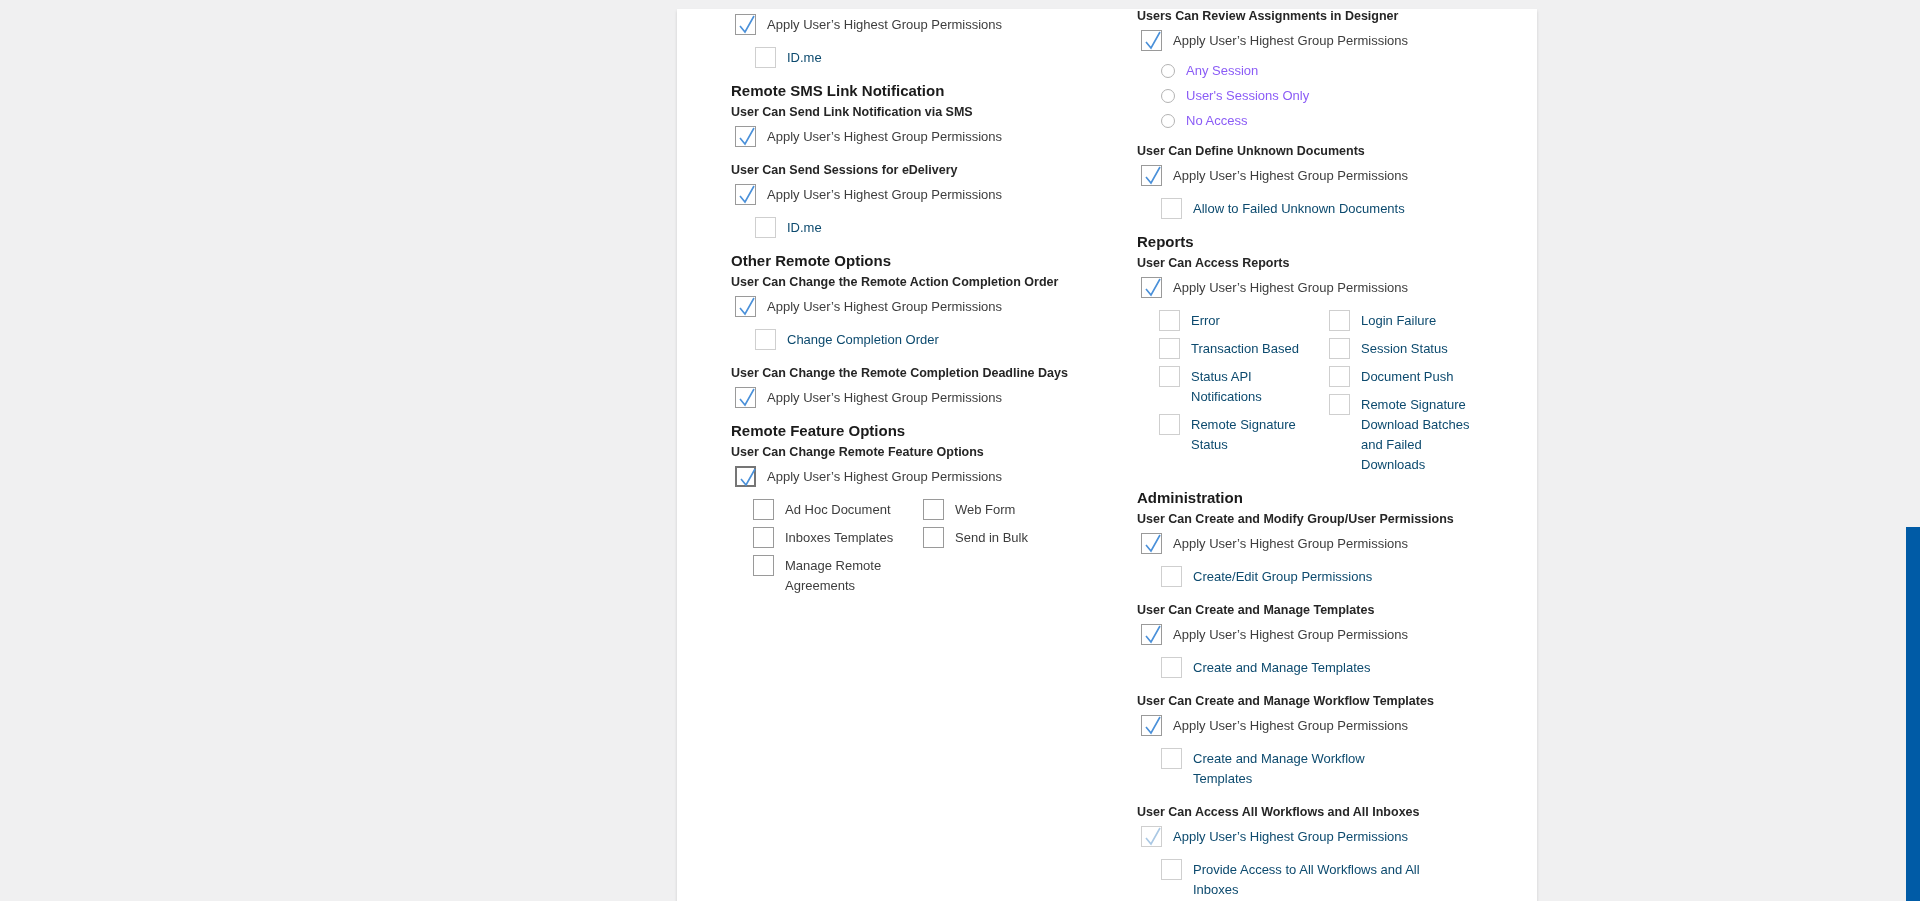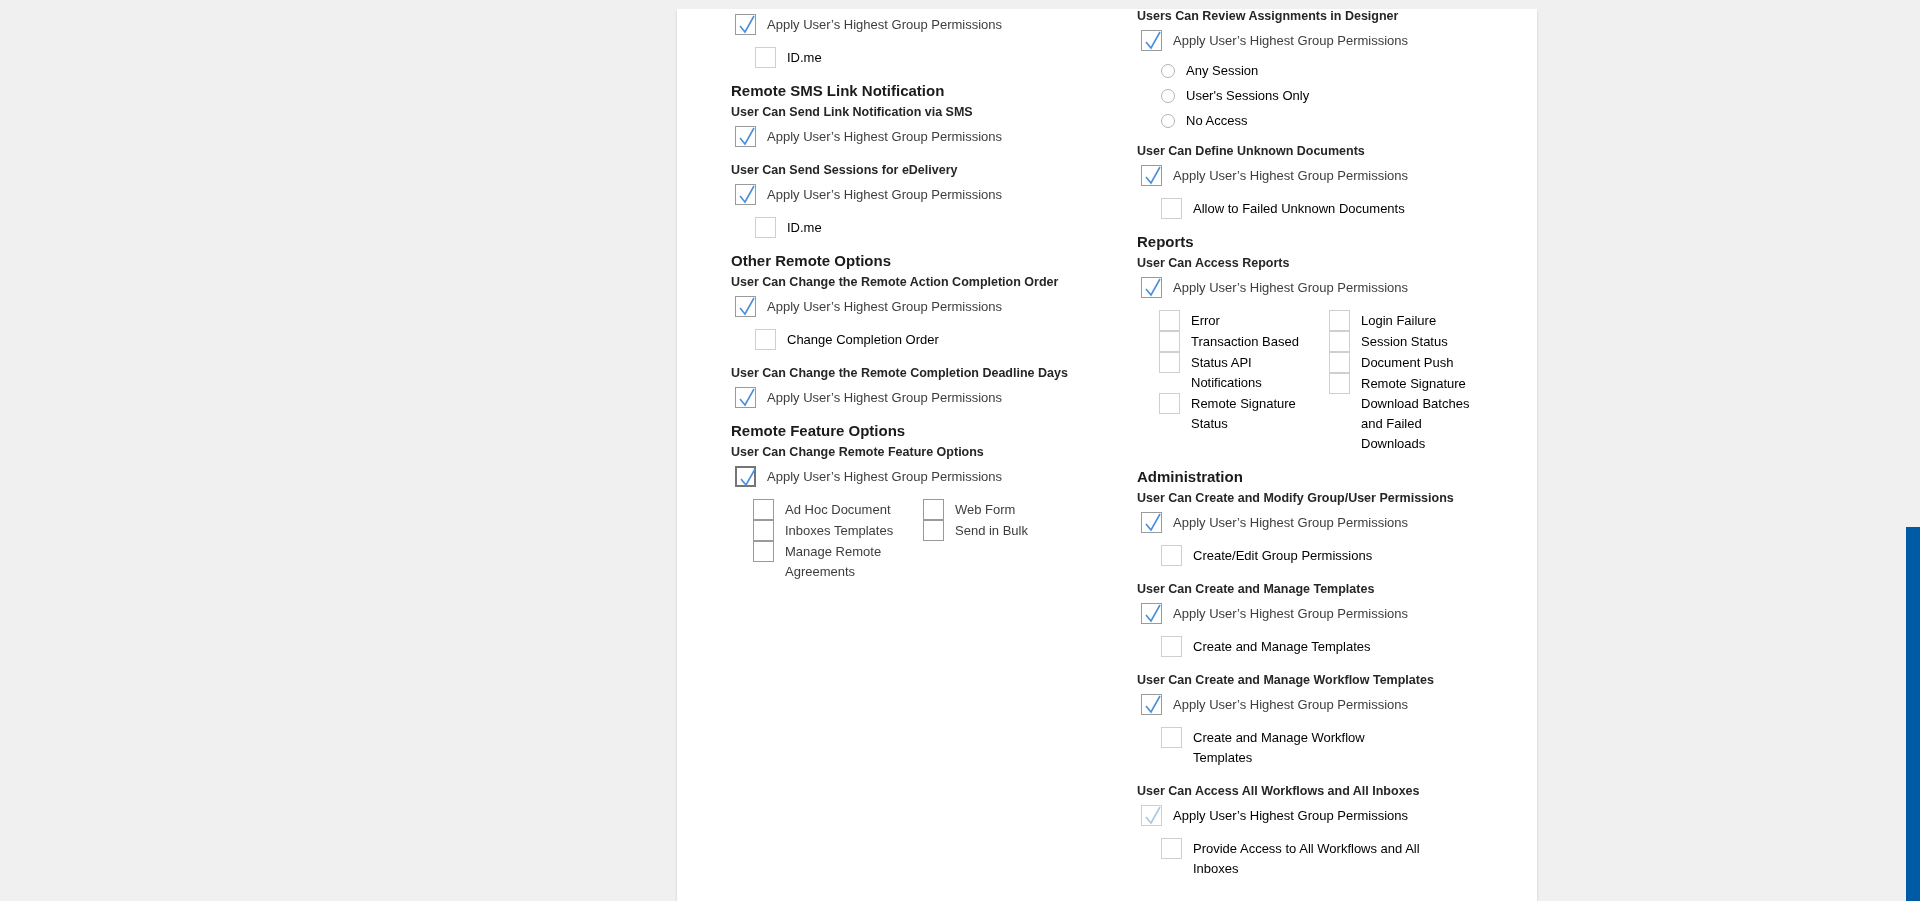--- a/index.html
+++ b/index.html
@@ -25,28 +25,28 @@
 
   .cbox {
     flex:0 0 auto; width:21px; height:21px; background:#fff;
     border:1px solid #9a9a9a; position:relative;
   }
   .cbox.focused { border:2px solid #757575; }
   .cbox.dis { border-color:#cfcfcf; }
   .cbox svg { position:absolute; left:1px; top:0; overflow:visible; display:block; }
 
   .lab { font-size:13px; line-height:20px; padding-top:1px; color:#3d3d3d; }
-  .row.disabled .lab { color:#000000; }
+  .row.disabled .lab { color:#0c4a6e; }
 
   .radio-row { display:flex; align-items:center; gap:11px; margin:0 0 10px 24px; }
   .rdot { flex:0 0 auto; width:14px; height:14px; border-radius:50%; border:1px solid #b3b3b3; background:#fff; }
-  .radio-row .lab { padding-top:0; line-height:15px; color:#000000; }
+  .radio-row .lab { padding-top:0; line-height:15px; color:#8b5cf6; }
 
   .grid { display:flex; gap:26px; margin:6px 0 12px 22px; }
-  .gcol { display:flex; flex-direction:column; width:144px; }
+  .gcol { display:flex; flex-direction:column; gap:7px; width:144px; }
   .gcol .row { margin:0; }
   .gcol .lab { max-width:112px; }
   .col-right .row.child .lab { max-width:230px; }
 
   .scroll-thumb { position:absolute; right:0; top:527px; width:14px; height:374px; }
 </style>
 </head>
 <body style="background: rgb(240, 240, 241);">
 
 <div class="panel">

